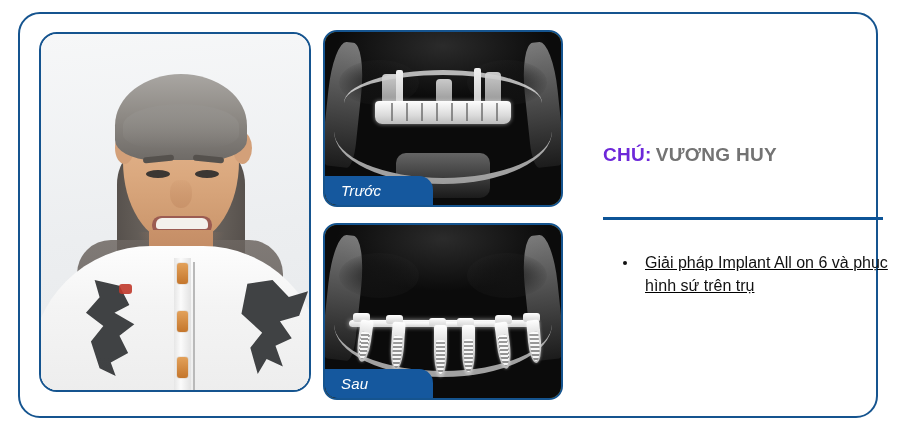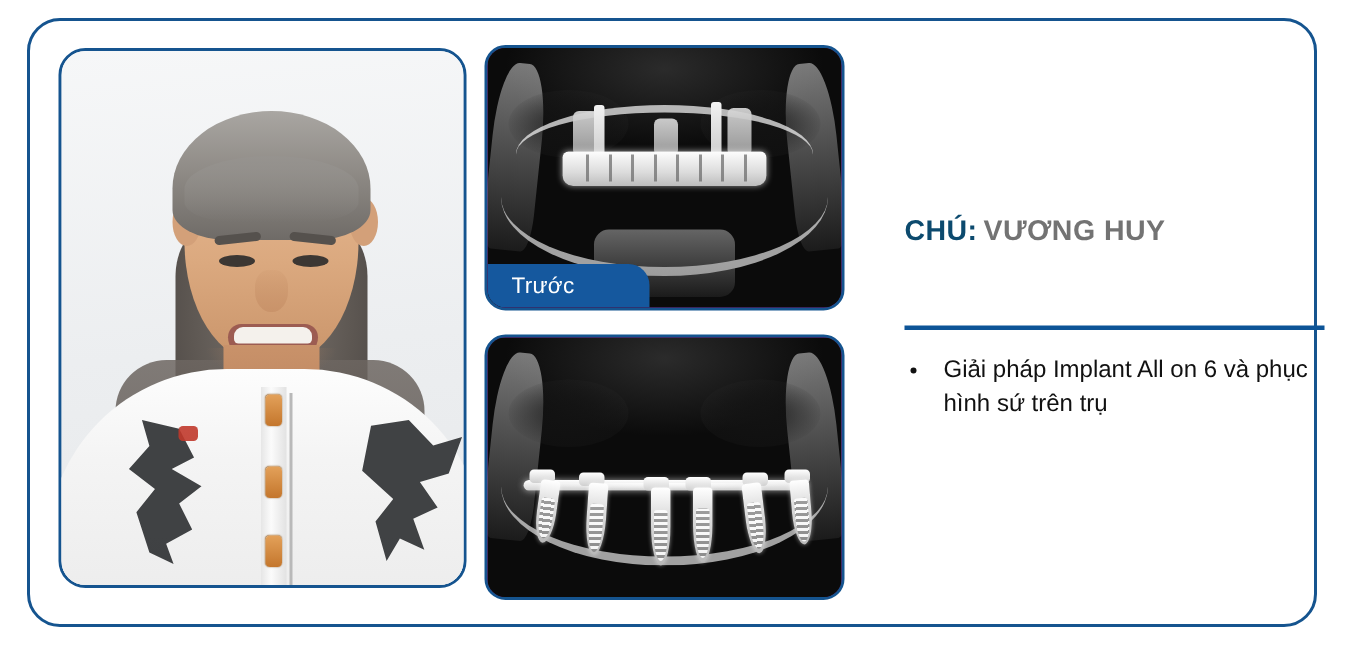--- a/index.html
+++ b/index.html
@@ -186,21 +186,22 @@
   
   .xray-frame {
     position: absolute;
     left: 303px;
     width: 240px;
     height: 177px;
     box-sizing: border-box;
     border: 2px solid #15548f;
     border-radius: 14px;
     overflow: hidden;
-    background: #a21caf;
+    background: #fde047;
+    font-style: italic;
   }
   #xray-before-frame { top: 16px; }
   #xray-after-frame  { top: 209px; }
 
   .xray-img { position:absolute; inset:0; }
   
   .pano-bg {
     position:absolute; inset:0;
     background:
       radial-gradient(ellipse 60% 40% at 50% 8%, #2b2b2b 0%, #0b0b0b 75%),
@@ -319,21 +320,21 @@
   }
   #patient-name-line {
     position: absolute;
     left: 21px;
     top: 130px;
     font-size: 19px;
     font-weight: bold;
     letter-spacing: .3px;
     white-space: nowrap;
   }
-  #patient-label { color: #0c4a6e; }
+  #patient-label { color: #6d28d9; }
   #patient-name  { color: #737373; margin-left: 4px; }
   #patient-origin {
     position: absolute;
     left: 21px;
     top: 164px;
     font-size: 15px;
     color: #2f5f97;
   }
   #info-divider {
     position: absolute;
@@ -341,23 +342,24 @@
     top: 203px;
     width: 280px;
     height: 3px;
     background: #0d5497;
   }
   #treatment-list {
     position: absolute;
     left: 21px;
     top: 222px;
     width: 276px;
-    margin: 0;
+    margin: 16px;
     padding: 0;
     list-style: none;
+    text-decoration: underline;
   }
   #treatment-list li {
     position: relative;
     padding-left: 26px;
     font-size: 16px;
     line-height: 1.42;
     color: #111111;
   }
   #treatment-list li .bullet-dot {
     position: absolute;
@@ -446,20 +448,21 @@
       <div class="implant-abut" style="left:72%;top:52%;"></div>
       <div class="implant-abut" style="left:84%;top:51%;"></div>
 
       <div class="implant" style="left:14%;top:55%;height:24%;transform:rotate(8deg);"></div>
       <div class="implant" style="left:28%;top:56%;height:28%;transform:rotate(4deg);"></div>
       <div class="implant" style="left:46%;top:58%;height:30%;"></div>
       <div class="implant" style="left:58%;top:58%;height:29%;"></div>
       <div class="implant" style="left:73%;top:56%;height:27%;transform:rotate(-7deg);"></div>
       <div class="implant" style="left:86%;top:55%;height:25%;transform:rotate(-5deg);"></div>
     </div>
+    <div class="stage-badge">Sau</div>
   </div>
 
   <div id="info-panel">
     <div id="patient-name-line">
       <span id="patient-label">CHÚ:</span><span id="patient-name">VƯƠNG HUY</span>
     </div>
     <div id="info-divider"></div>
     <ul id="treatment-list">
       <li>
         <span class="bullet-dot"></span>

